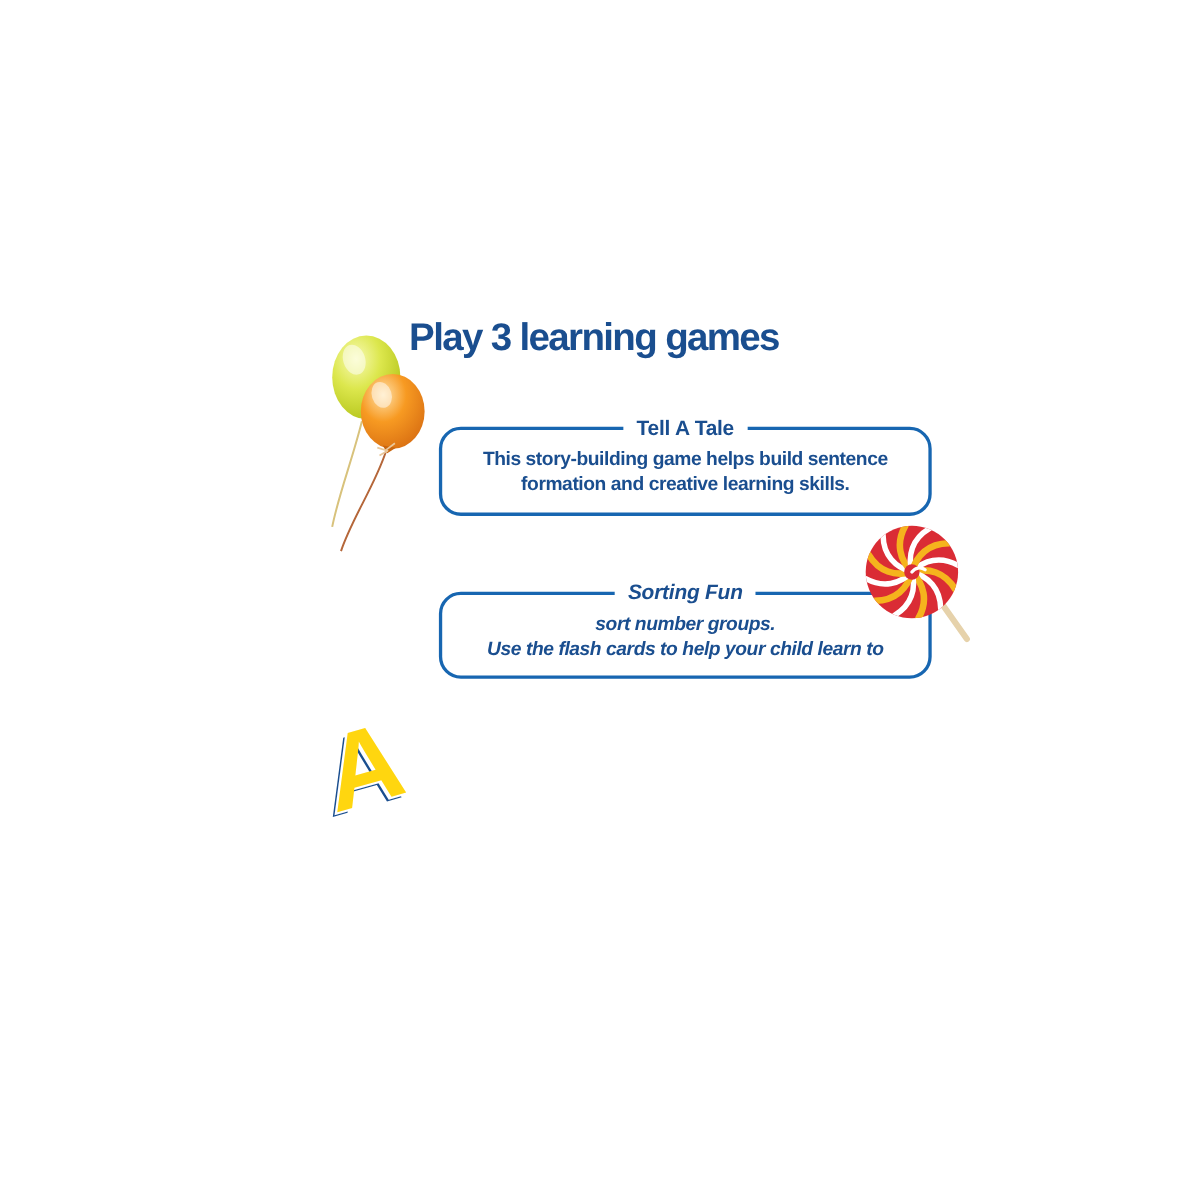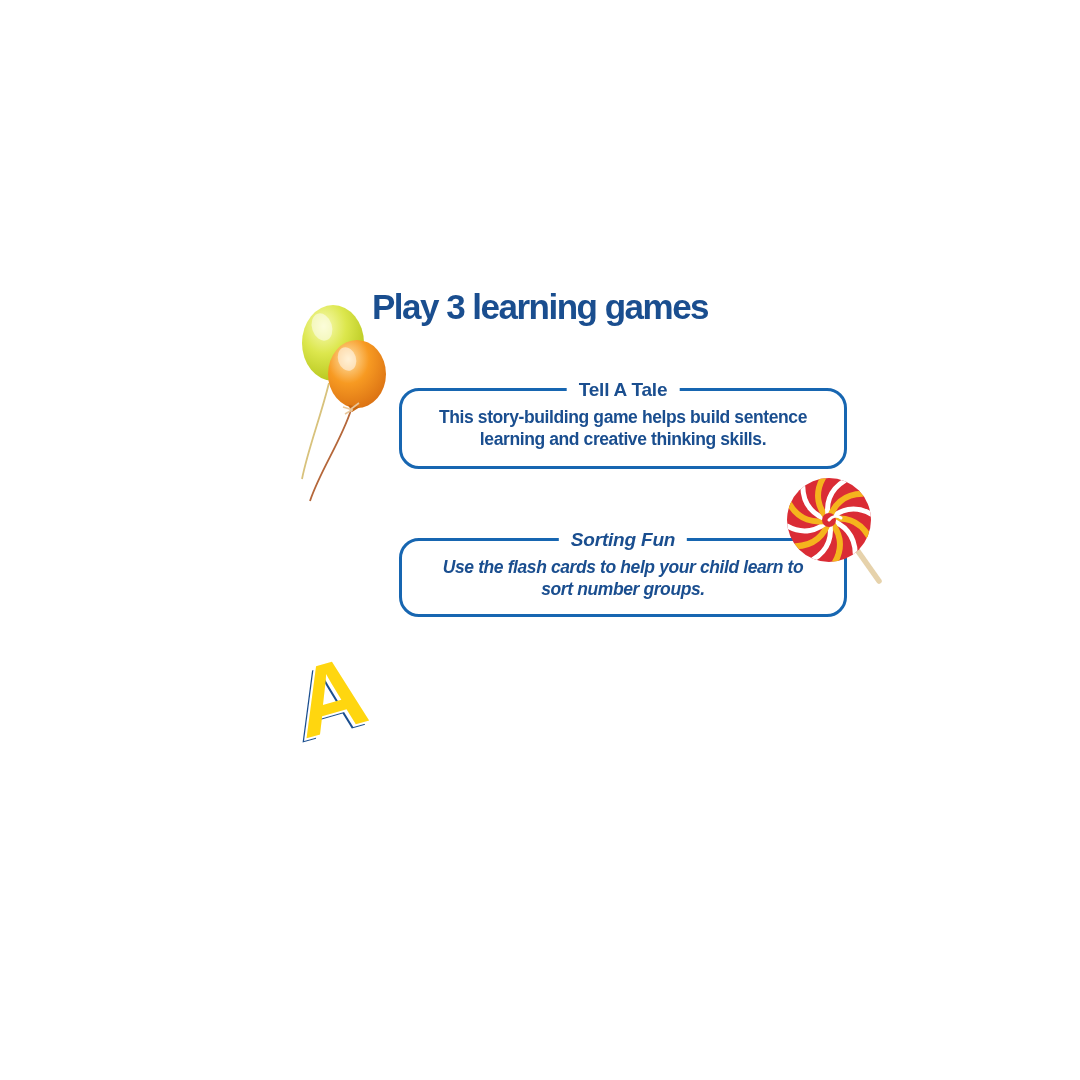--- a/index.html
+++ b/index.html
@@ -166,26 +166,26 @@
       </g>
     </g>
   </svg>
 
   <div class="letter-a">A</div>
 
   <section class="gamebox box1">
     <span class="legend">Tell A Tale</span>
     <p class="body-text">
       <span class="line">This story-building game helps build sentence</span>
-      <span class="line">learning and creative thinking skills.</span>
+      <span class="line">formation and creative learning skills.</span>
     </p>
   </section>
 
   <section class="gamebox box2">
     <span class="legend">Sorting Fun</span>
     <p class="body-text">
+      <span class="line">sort number groups.</span>
       <span class="line">Use the flash cards to help your child learn to</span>
-      <span class="line">sort number groups.</span>
     </p>
   </section>
 
 
 </div>
 
 </body></html>

